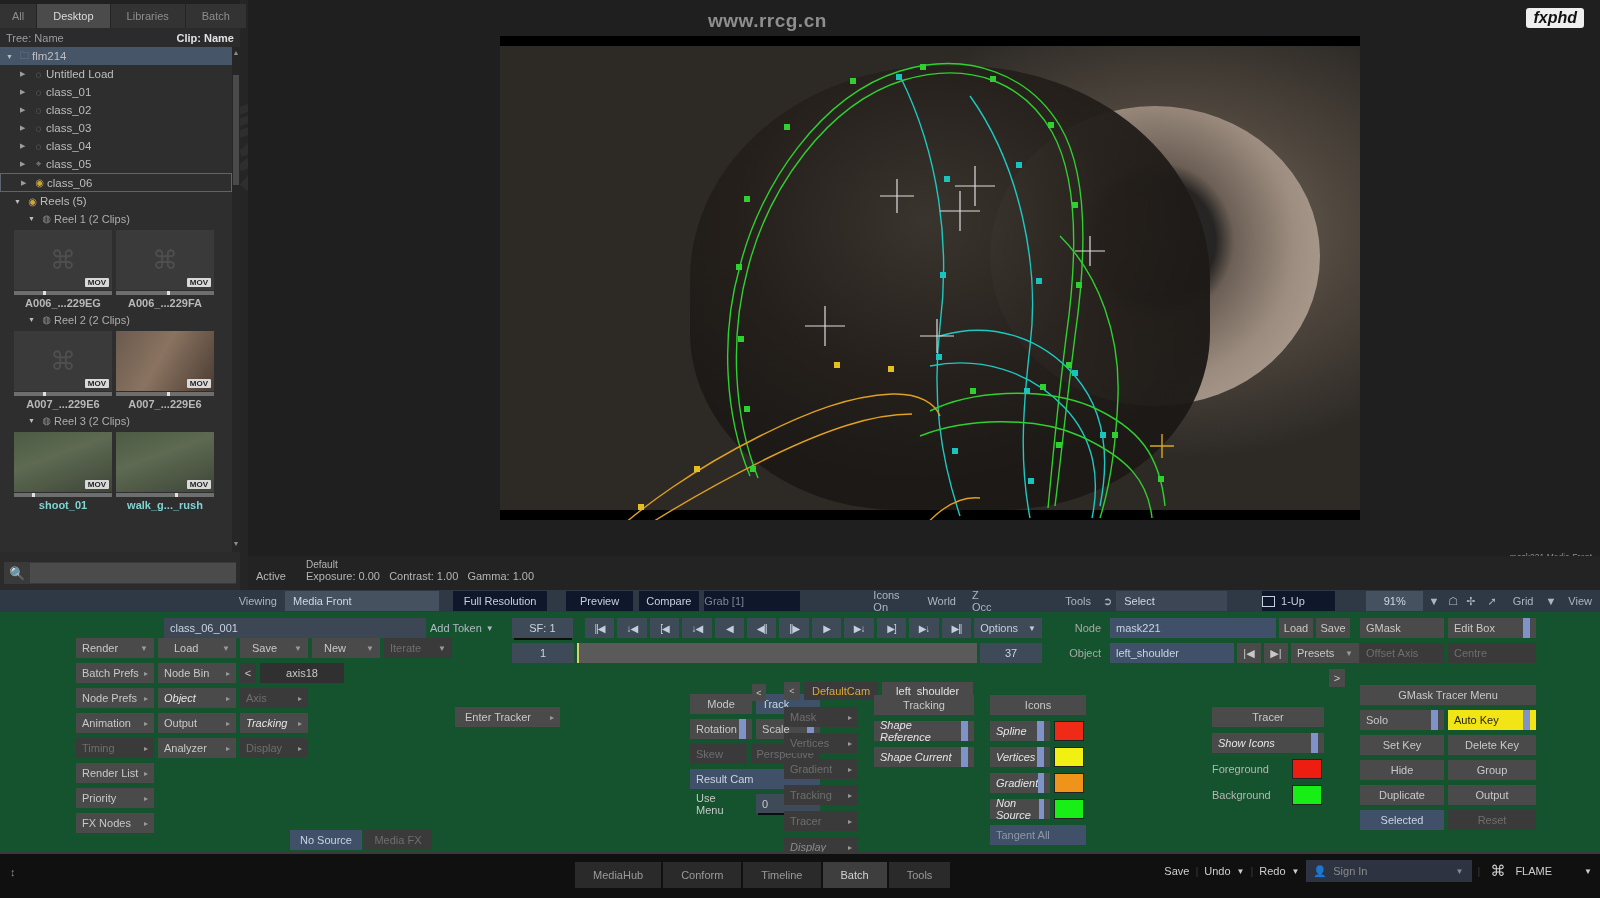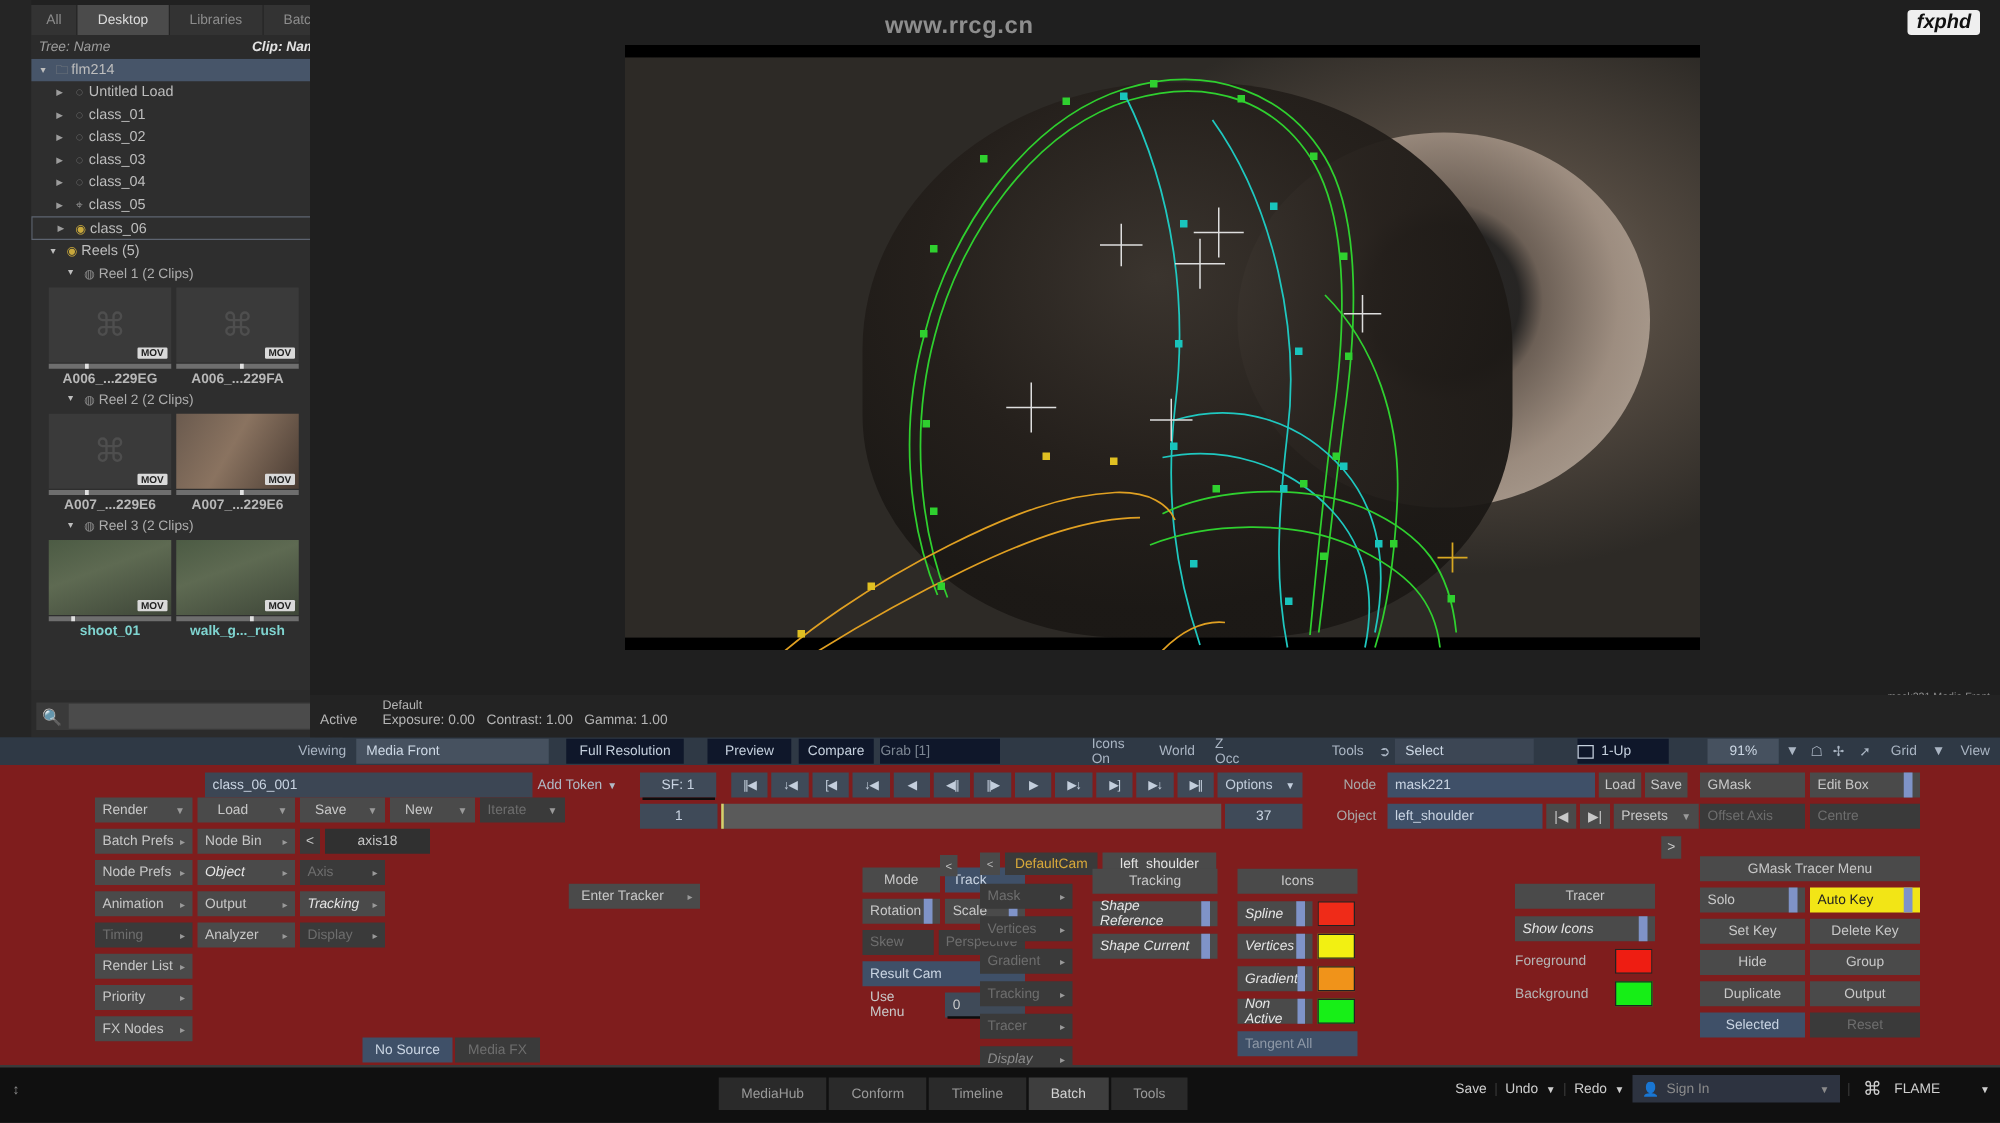--- a/index.html
+++ b/index.html
@@ -13,28 +13,28 @@
   .btn.dim{color:#6e6e6e;background:#3a3a3a;}
   .btn.blue{background:#3f5068;color:#c9d4e2;}
   .btn.dark{background:#3a3a3a;}
   .btn.ctr{justify-content:center;}
   .arrow{margin-left:auto;font-size:8px;color:#9a9a9a;}
   .ital{font-style:italic;color:#e6e6e6;}
   .tick{width:7px;background:#7f93c8;height:100%;margin-left:auto;}
   .swatch{width:28px;height:18px;border:1px solid #222;}
 
   
-  #leftpane{position:absolute;left:0;top:0;width:240px;height:590px;background:#2b2b2b;margin-left:25px;}
+  #leftpane{position:absolute;left:0;top:0;width:240px;height:590px;background:#2b2b2b;}
   #tabrow{display:flex;height:28px;background:#212121;align-items:flex-end;}
   .tab{height:24px;line-height:24px;padding:0 16px;background:#333;color:#8d8d8d;font-size:11px;
        border-right:1px solid #242424;}
   .tab.sel{background:#4b4b4b;color:#dcdcdc;}
   .tab.first{padding:0 12px;}
   #treehdr{display:flex;justify-content:space-between;align-items:center;height:19px;
-           padding:0 6px;background:#2b2b2b;color:#9d9d9d;font-size:11px;font-style:italic;}
+           padding:0 6px;background:#2b2b2b;color:#9d9d9d;font-size:11px;}
   #treehdr .r{color:#e2e2e2;font-weight:bold;}
   #tree{position:absolute;top:47px;left:0;width:232px;height:505px;overflow:hidden;background:#2e2e2e;}
   .trow{display:flex;align-items:center;height:18px;padding-left:6px;color:#bdbdbd;font-size:11.5px;}
   .trow.sel{background:#475569;}
   .trow.box{border:1px solid #5d6470;box-sizing:border-box;height:19px;}
   .tri{width:11px;color:#9c9c9c;font-size:7px;}
   .tri.open{color:#bdbdbd;}
   .ic{width:15px;text-align:center;font-size:10px;color:#8d8d8d;}
   .ic.gold{color:#c8a83c;}
   .reelhdr{display:flex;align-items:center;height:17px;color:#adadad;font-size:11px;}
@@ -95,21 +95,21 @@
   #vtop .act{position:absolute;left:8px;top:14px;color:#b5b5b5;font-size:11px;}
   #vtop .def{position:absolute;left:58px;top:3px;color:#b5b5b5;font-size:10px;}
   #vtop .exp{position:absolute;left:58px;top:14px;color:#b5b5b5;font-size:11px;}
   #vbar{position:absolute;left:0;top:590px;width:1600px;height:22px;background:#2f3945;display:flex;align-items:center;}
   #vbar .lbl{color:#aab5c3;font-size:11px;padding:0 8px;}
   .vbtn{background:#0f172a;color:#c6d1de;height:20px;display:flex;align-items:center;padding:0 0;font-size:11px;}
   .vbtn.dimb{color:#7d8793;}
   .vfield{background:#46515f;color:#cdd8e5;height:20px;display:flex;align-items:center;padding:0 8px;font-size:11px;}
 
   
-  #bottom{position:absolute;left:0;top:612px;width:1600px;height:240px;background:#7f1d1d;}
+  #bottom{position:absolute;left:0;top:612px;width:1600px;height:240px;background:#14532d;}
 
   
   #bl{position:absolute;left:76px;top:6px;width:430px;}
   .rowg{display:flex;gap:4px;margin-bottom:5px;}
   .w78{width:78px} .w68{width:68px}
 
   #nameField{position:absolute;left:164px;top:6px;width:250px;height:20px;background:#3c4654;
              color:#c9d4e2;display:flex;align-items:center;padding:0 6px;font-size:11px;}
   #addTok{position:absolute;left:430px;top:6px;height:20px;display:flex;align-items:center;color:#b0bac6;font-size:11px;}
 
@@ -728,21 +728,21 @@
       </div>
       <div style="display:flex;gap:4px;margin-bottom:6px">
         <div class="btn" style="width:60px">
             <span class="ital">Gradient</span>
             <span class="tick"></span>
           </div>
         <div class="swatch" id="sw2" style="background: rgb(240, 147, 26);"></div>
       </div>
       <div style="display:flex;gap:4px;margin-bottom:6px">
         <div class="btn" style="width:60px">
-            <span class="ital">Non Active</span>
+            <span class="ital">Non Source</span>
             <span class="tick"></span>
           </div>
         <div class="swatch" id="sw3" style="background: rgb(23, 239, 23);"></div>
       </div>
       <div class="btn blue" style="width:96px">
           <span style="color:#8e98a6">Tangent All</span>
         </div>
     </div>
 
     <div id="nodeblk">

